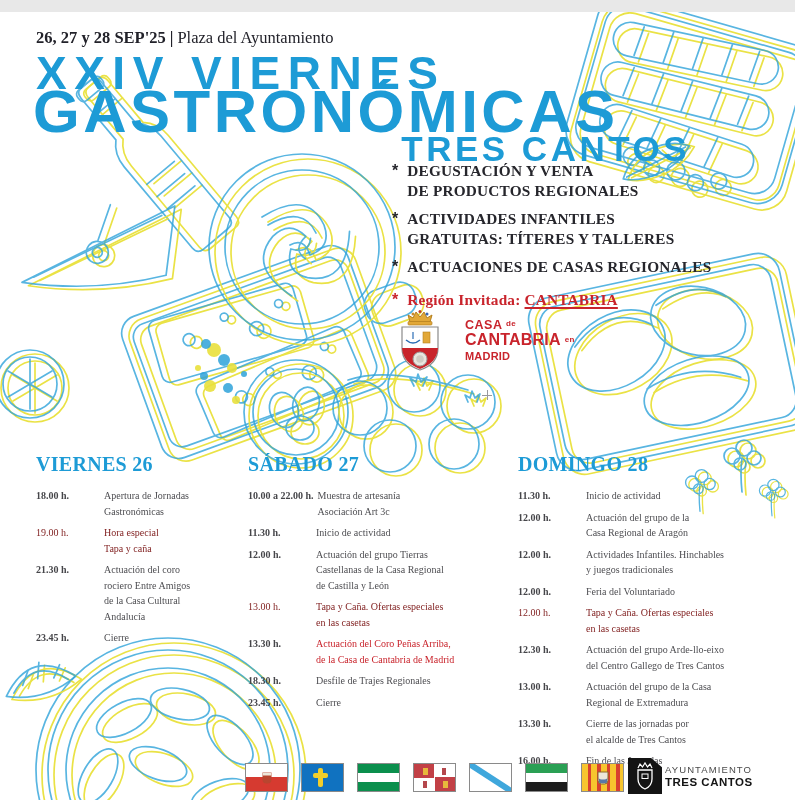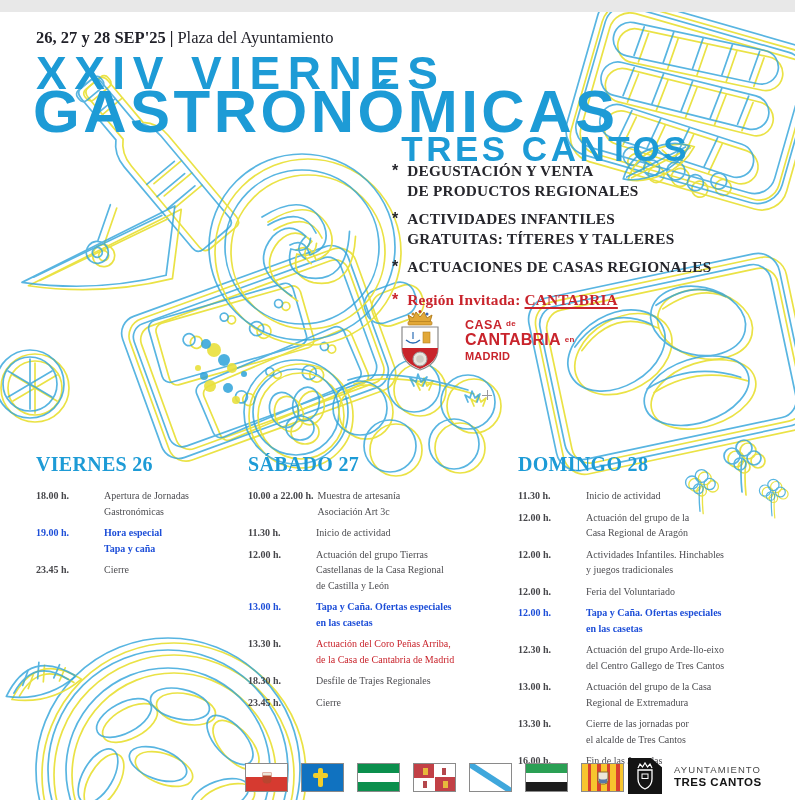--- a/index.html
+++ b/index.html
@@ -33,21 +33,21 @@
   .casa .small{font-size:8px;font-weight:700;vertical-align:3px;}
   .casa-l1{font-size:12.5px;line-height:13px;letter-spacing:.5px;}
   .casa-l2{font-size:16px;line-height:16px;letter-spacing:.2px;}
   .casa-l3{font-size:11px;line-height:16px;letter-spacing:.2px;}
   
   .columns{left:36px;top:441px;width:742px;display:grid;grid-template-columns:212px 270px 260px;}
   .col-title{font-size:20px;font-weight:700;color:#1d9bd6;letter-spacing:.3px;margin-bottom:12px;}
   .event{display:flex;margin-bottom:6px;font-size:10px;line-height:15.5px;color:#4e4e52;}
   .ev-time{font-weight:700;min-width:64px;flex:none;white-space:nowrap;color:#46464a;padding-right:4px;}
   .ev-text{white-space:pre-line;}
-  .event.blue .ev-time,.event.blue .ev-text{color:#1d4ed8;font-weight:700;}
+  .event.blue .ev-time,.event.blue .ev-text{color:#7f1d1d;font-weight:400;}
   .event.red .ev-text{color:#c9242c;}
   
   .flags{left:245px;top:751px;display:flex;gap:13px;}
   .flag{width:41px;height:27px;border:1px solid #8a8a8a;position:relative;overflow:hidden;box-sizing:content-box;flex:none;}
   .f-cantabria{background:linear-gradient(#ffffff 0 50%,#d63a30 50% 100%);}
   .f-cantabria::after{content:"";position:absolute;left:50%;top:50%;width:9px;height:11px;transform:translate(-50%,-50%);
     background:#b9452f;border-radius:0 0 4px 4px;box-shadow:inset 0 3px 0 #ece7da;}
   .f-asturias{background:#1072c0;}
   .f-asturias::before{content:"";position:absolute;left:16px;top:4px;width:5px;height:19px;background:#f2ce2a;border-radius:2px;}
   .f-asturias::after{content:"";position:absolute;left:11px;top:9px;width:15px;height:5px;background:#f2ce2a;border-radius:2px;}
@@ -55,21 +55,21 @@
   .f-castilla{background:conic-gradient(#ffffff 0 25%,#c24046 25% 50%,#ffffff 50% 75%,#c24046 75% 100%);}
   .f-castilla::before{content:"";position:absolute;left:9px;top:4px;width:5px;height:7px;background:#e7b93c;box-shadow:20px 13px 0 #e7b93c;}
   .f-castilla::after{content:"";position:absolute;left:28px;top:4px;width:4px;height:7px;background:#b4474c;box-shadow:-19px 13px 0 #b4474c;}
   .f-galicia{background:#ffffff;}
   .f-galicia::before{content:"";position:absolute;left:-10px;top:10.5px;width:62px;height:6px;background:#3fa7dc;transform:rotate(33deg);}
   .f-extremadura{background:linear-gradient(#2aa054 0 33%,#ffffff 33% 67%,#1c1c1c 67% 100%);}
   .f-aragon{background:repeating-linear-gradient(90deg,#f7c52e 0 6px,#d8402f 6px 9.5px);}
   .f-aragon::after{content:"";position:absolute;left:50%;top:50%;width:9px;height:11px;transform:translate(-50%,-50%);
     background:#ece7da;border-radius:0 0 4px 4px;box-shadow:inset 0 -4px 0 #5a77a8;border:1px solid #8a6a2a;}
   
-  .ayto{left:628px;top:746px;display:flex;align-items:center;gap:12px;}
+  .ayto{left:628px;top:746px;display:flex;align-items:center;gap:3px;}
   .ayto-mark{width:34px;height:36px;background:#141414;clip-path:polygon(0 0,68% 0,100% 26%,100% 100%,0 100%);
     display:flex;align-items:center;justify-content:center;}
   .ayto-text{font-family:"Liberation Sans","DejaVu Sans",sans-serif;}
   .ayto-l1{font-size:9.5px;letter-spacing:1.1px;color:#4a4a4a;line-height:12px;}
   .ayto-l2{font-size:11.5px;font-weight:700;letter-spacing:.5px;color:#141414;line-height:13px;}
   
   .crosshair{left:482px;top:378px;width:10px;height:10px;}
   .crosshair::before{content:"";position:absolute;left:0;top:4.5px;width:10px;height:1.5px;background:#98989c;}
   .crosshair::after{content:"";position:absolute;left:4.5px;top:0;width:1.5px;height:10px;background:#98989c;}
 </style>
@@ -365,20 +365,27 @@
           <span class="ev-time">18.00 h.</span>
           <span class="ev-text">Apertura de Jornadas
 Gastronómicas</span>
         </div>
         <div class="event blue">
           <span class="ev-time">19.00 h.</span>
           <span class="ev-text">Hora especial
 Tapa y caña</span>
         </div>
         <div class="event normal">
+          <span class="ev-time">21.30 h.</span>
+          <span class="ev-text">Actuación del coro
+rociero Entre Amigos
+de la Casa Cultural
+Andalucía</span>
+        </div>
+        <div class="event normal">
           <span class="ev-time">23.45 h.</span>
           <span class="ev-text">Cierre</span>
         </div>
       </div>
       <div class="col">
         <div class="col-title">SÁBADO 27</div>
         <div class="event normal">
           <span class="ev-time">10.00 a 22.00 h.</span>
           <span class="ev-text">Muestra de artesanía
 Asociación Art 3c</span>

